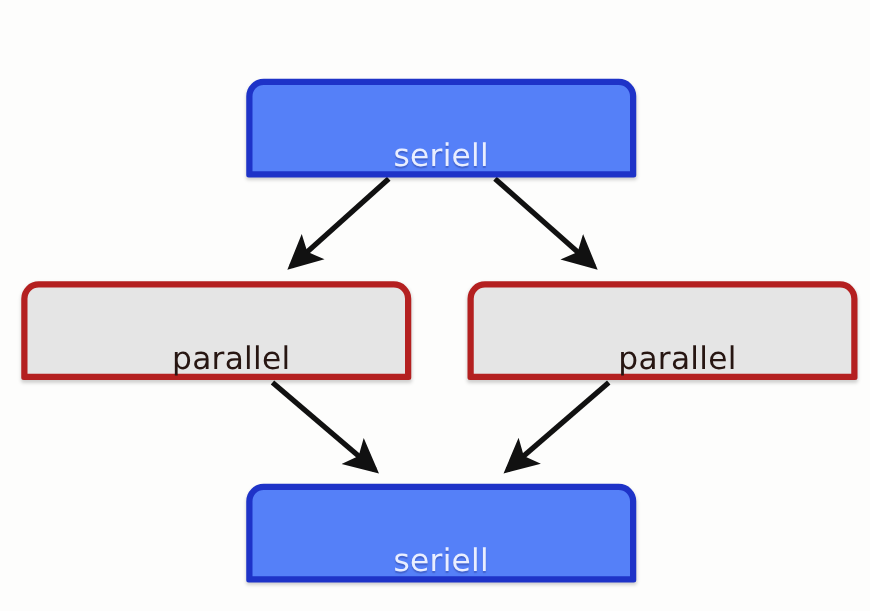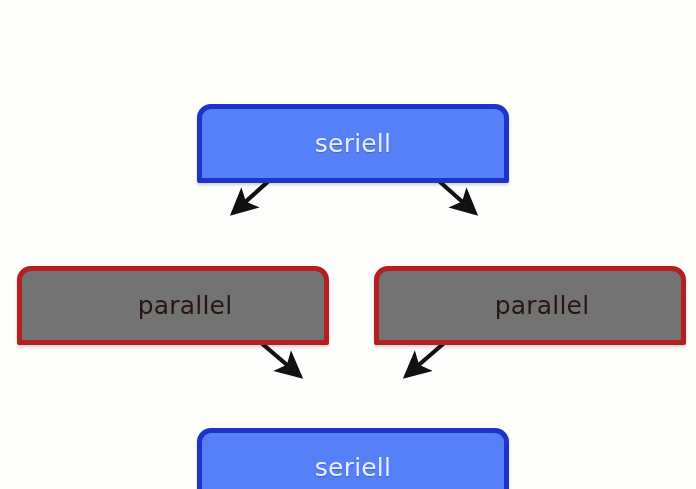--- a/index.html
+++ b/index.html
@@ -24,44 +24,43 @@
     left: 0;
     top: 0;
     width: 696px;
     height: 489px;
     pointer-events: none;
   }
   .node {
     position: absolute;
     box-sizing: border-box;
     display: flex;
-    align-items: center;
+    align-items: flex-end;
     justify-content: center;
     border-style: solid;
     border-width: 5px;
     border-radius: 14px 14px 2px 2px;
-    margin-top: 41px;
   }
   .node-label {
     font-size: 25px;
     letter-spacing: 0.2px;
     line-height: 1;
     user-select: none;
   }
   .node.serial {
     background: #5580f8;
     border-color: #1e33c8;
     box-shadow: 0 2px 3px rgba(0,0,0,0.18);
   }
   .node.serial .node-label {
     color: #e9eeff;
     text-shadow: 0 1px 1px rgba(30,40,120,0.35);
   }
   .node.parallel {
-    background: #737373;
+    background: #e5e5e5;
     border-color: #b42020;
     box-shadow: 0 2px 3px rgba(0,0,0,0.18);
     padding-left: 24px;
   }
   .node.parallel .node-label {
     color: #271612;
   }
   #node-serial-top {
     left: 197px;
     top: 63px;

